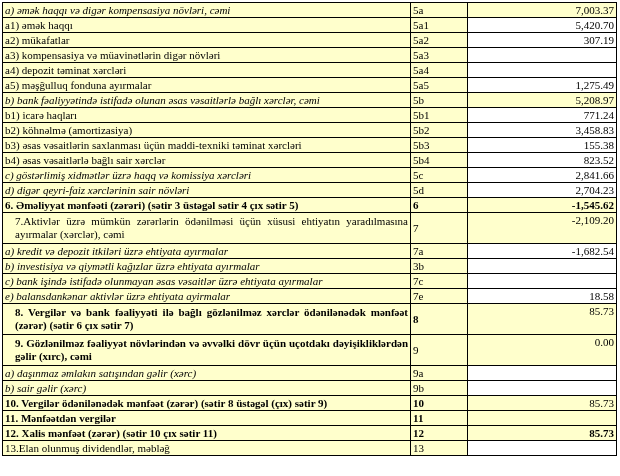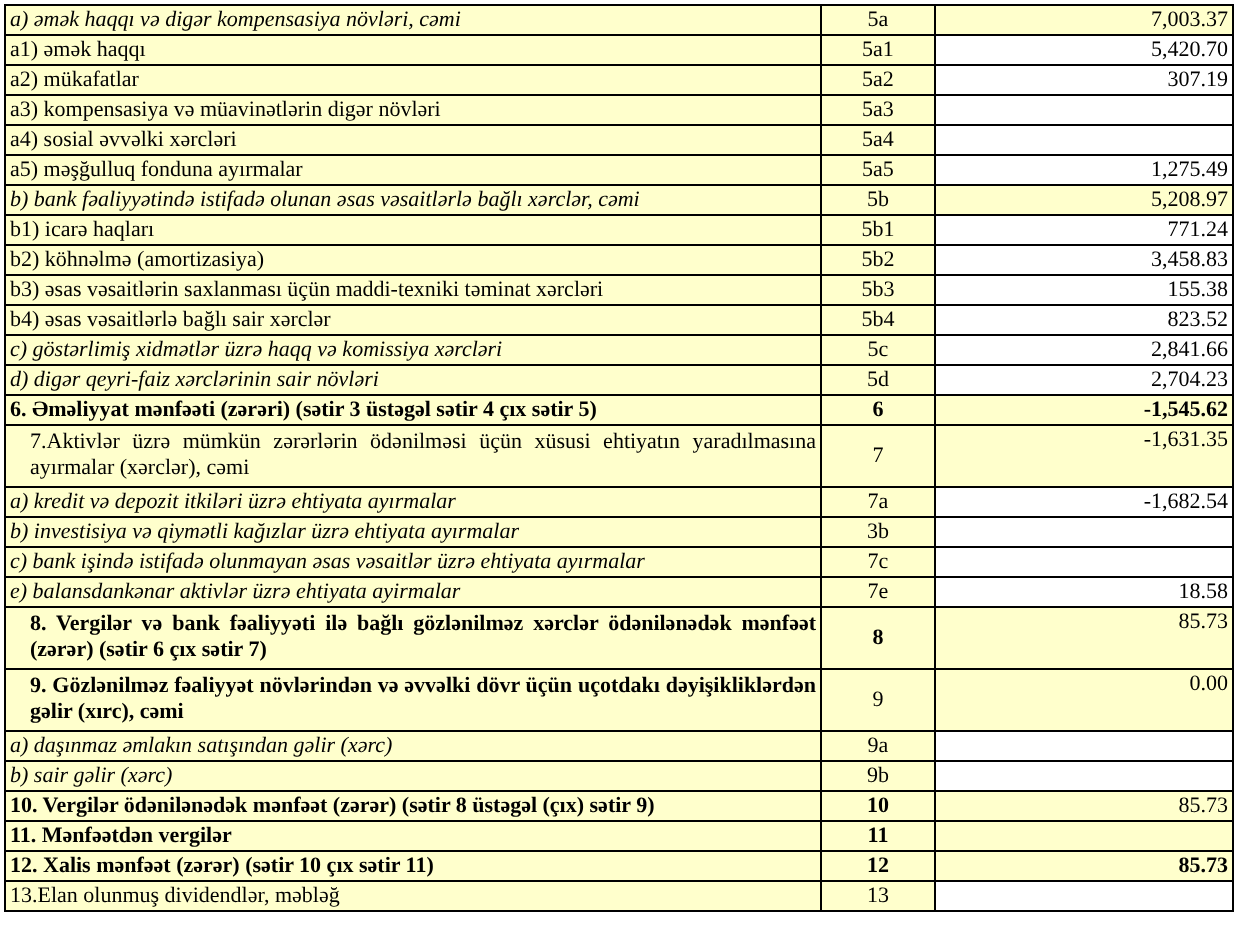--- a/index.html
+++ b/index.html
@@ -34,21 +34,20 @@
     height: 14px;
     overflow: hidden;
     vertical-align: middle;
   }
   td.lab {
     background: #FFFFCC;
     white-space: nowrap;
   }
   td.code {
     background: #FFFFCC;
-    text-align: center;
   }
   td.val {
     background: #FFFFFF;
     text-align: right;
     padding-right: 3px;
     white-space: nowrap;
   }
   td.val.hl { background: #FFFFCC; }
   .b { font-weight: bold; margin-left: 41px; }
   td.ind0 { padding-left: 4px; }
@@ -90,21 +89,21 @@
     <td class="lab ind2">a2) mükafatlar</td>
     <td class="code">5a2</td>
     <td class="val">307.19</td>
   </tr>
         <tr>
     <td class="lab ind2">a3) kompensasiya və müavinətlərin digər növləri</td>
     <td class="code">5a3</td>
     <td class="val"></td>
   </tr>
         <tr>
-    <td class="lab ind2">a4) sosial əvvəlki xərcləri</td>
+    <td class="lab ind2">a4) depozit təminat xərcləri</td>
     <td class="code">5a4</td>
     <td class="val"></td>
   </tr>
         <tr>
     <td class="lab ind2">a5) məşğulluq fonduna ayırmalar</td>
     <td class="code">5a5</td>
     <td class="val">1,275.49</td>
   </tr>
         <tr>
     <td class="lab ind1">b) bank fəaliyyətində istifadə olunan əsas vəsaitlərlə bağlı xərclər, cəmi</td>
@@ -142,21 +141,21 @@
     <td class="val">2,704.23</td>
   </tr>
         <tr>
     <td class="lab ind0 b">6. Əməliyyat mənfəəti (zərəri) (sətir 3 üstəgəl sətir 4 çıx sətir 5)</td>
     <td class="code b">6</td>
     <td class="val b hl">-1,545.62</td>
   </tr>
         <tr class="tall">
     <td class="lab ind0">7.Aktivlər üzrə mümkün zərərlərin ödənilməsi üçün xüsusi ehtiyatın yaradılmasına ayırmalar (xərclər), cəmi</td>
     <td class="code">7</td>
-    <td class="val hl">-1,631.35</td>
+    <td class="val hl">-2,109.20</td>
   </tr>
         <tr>
     <td class="lab ind1">a) kredit və depozit itkiləri üzrə ehtiyata ayırmalar</td>
     <td class="code">7a</td>
     <td class="val">-1,682.54</td>
   </tr>
         <tr>
     <td class="lab ind1">b) investisiya və qiymətli kağızlar üzrə ehtiyata ayırmalar</td>
     <td class="code">3b</td>
     <td class="val"></td>

